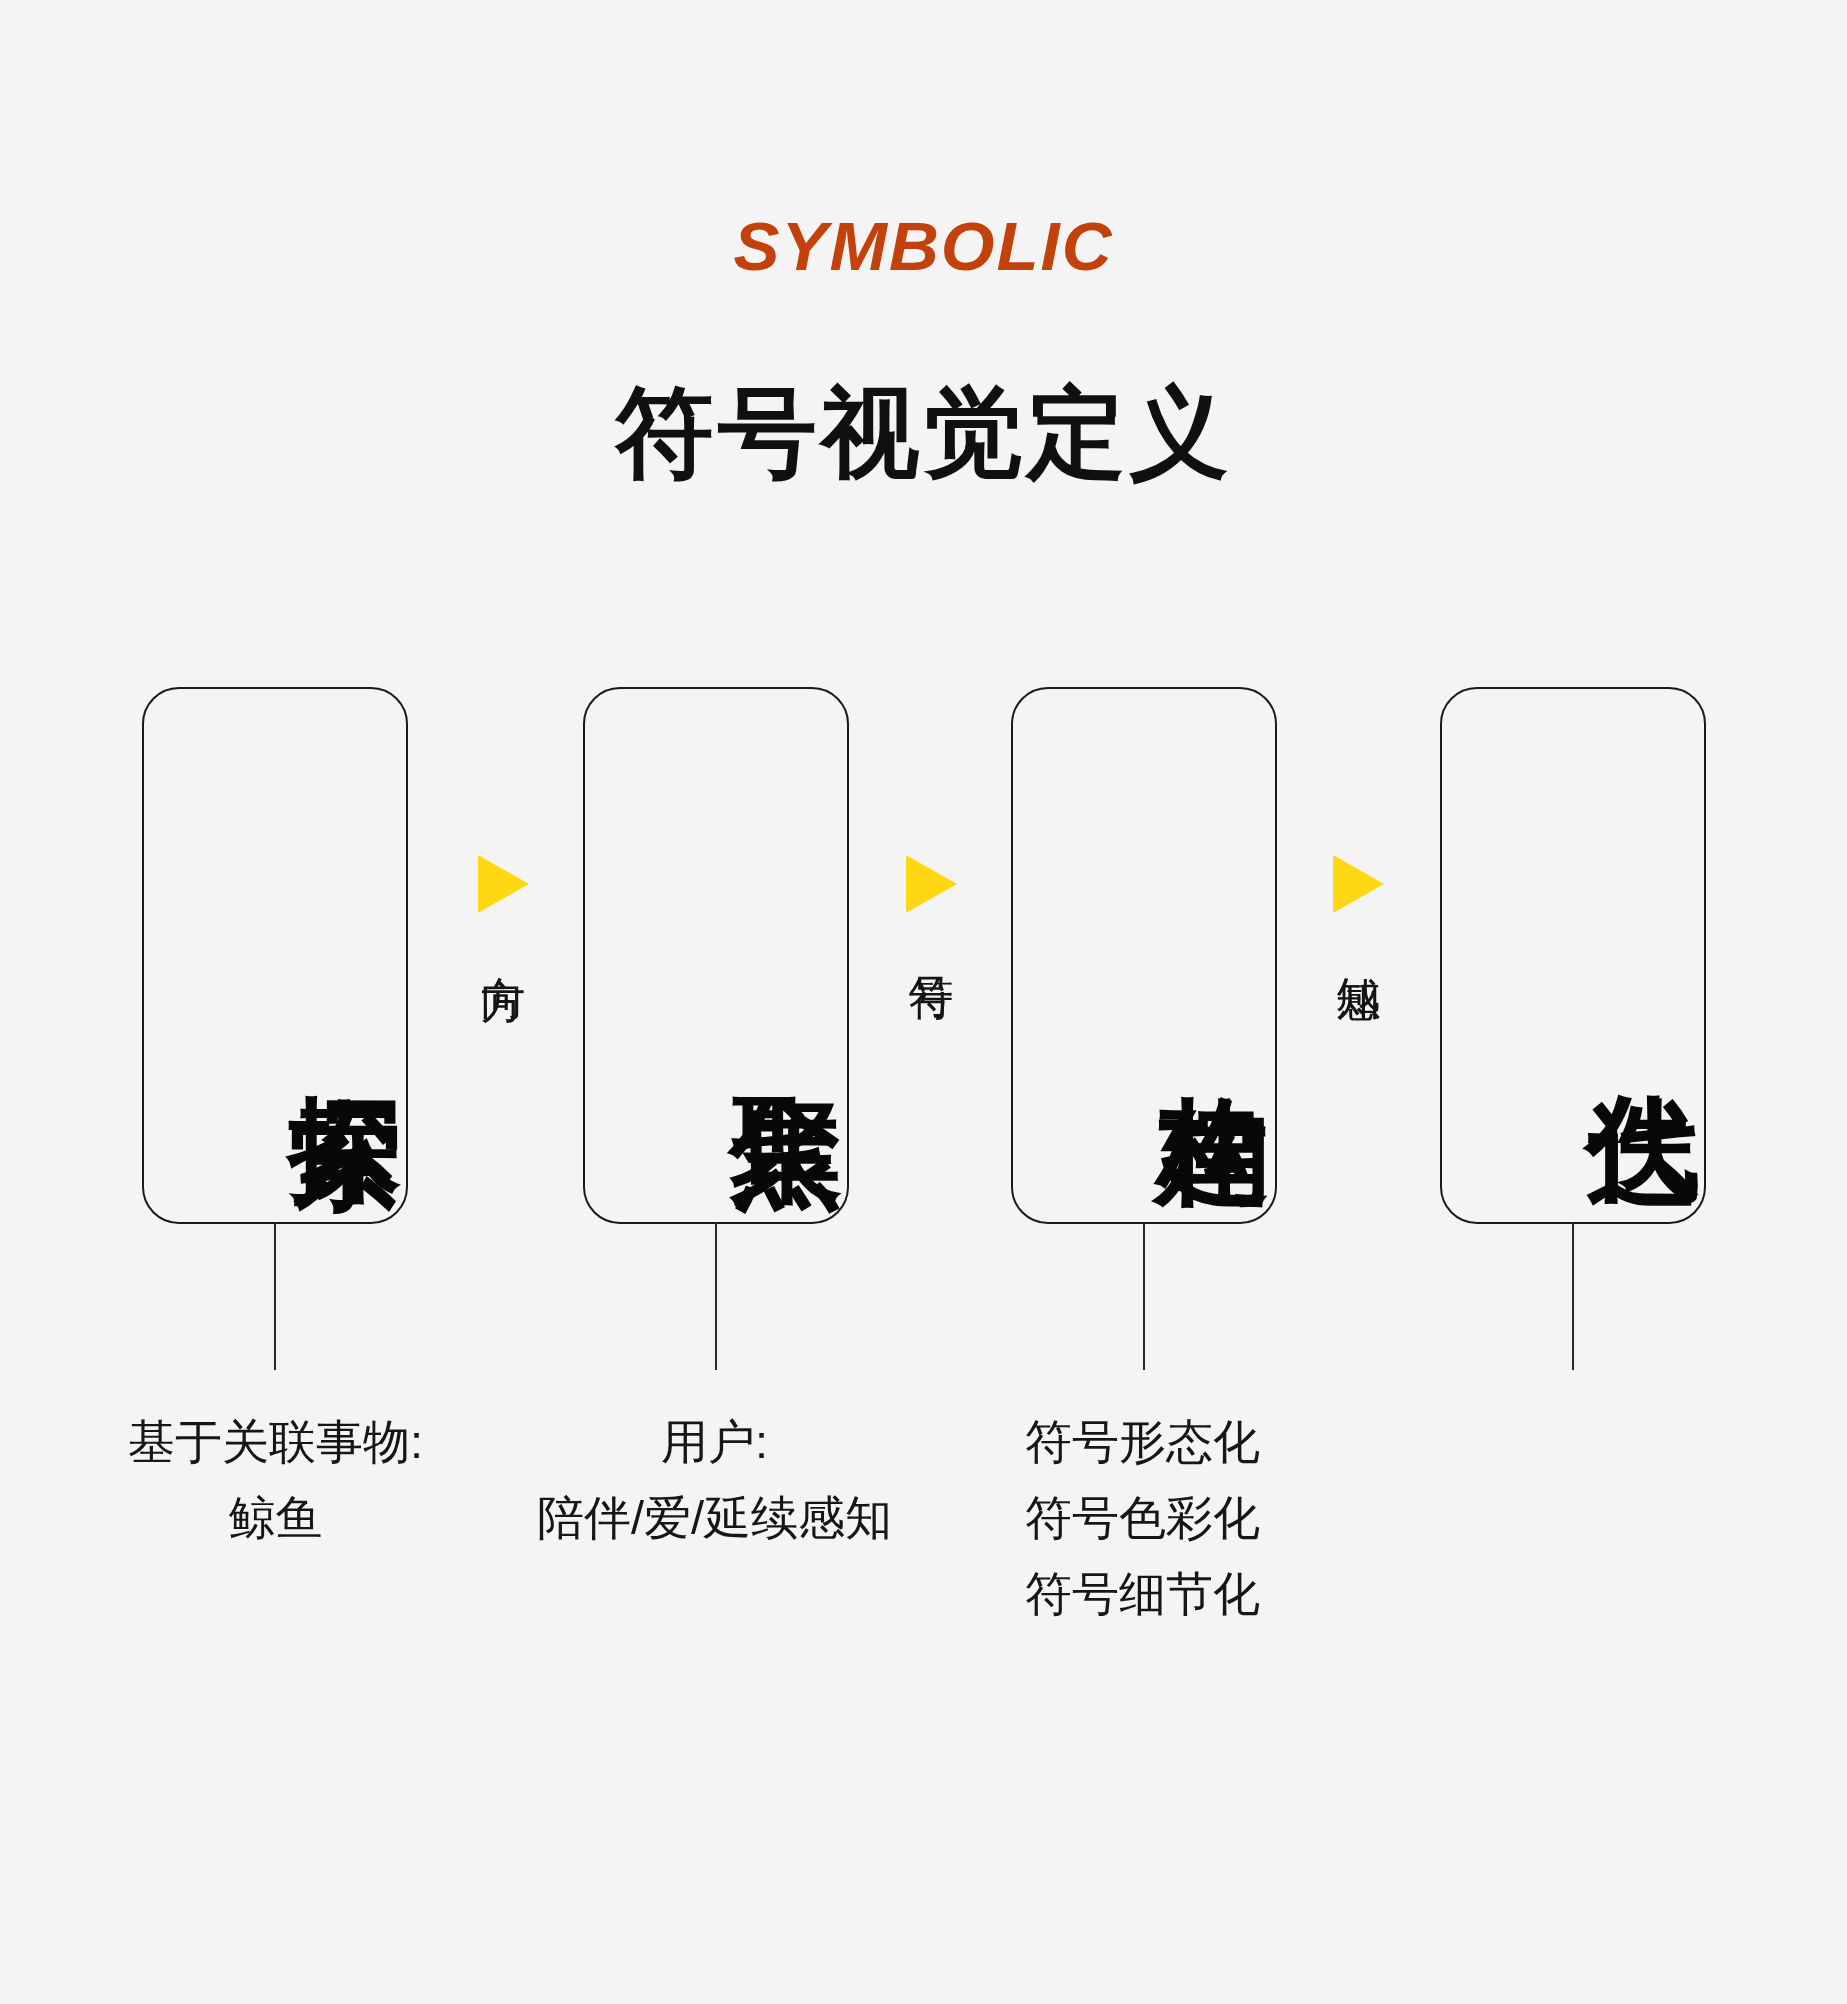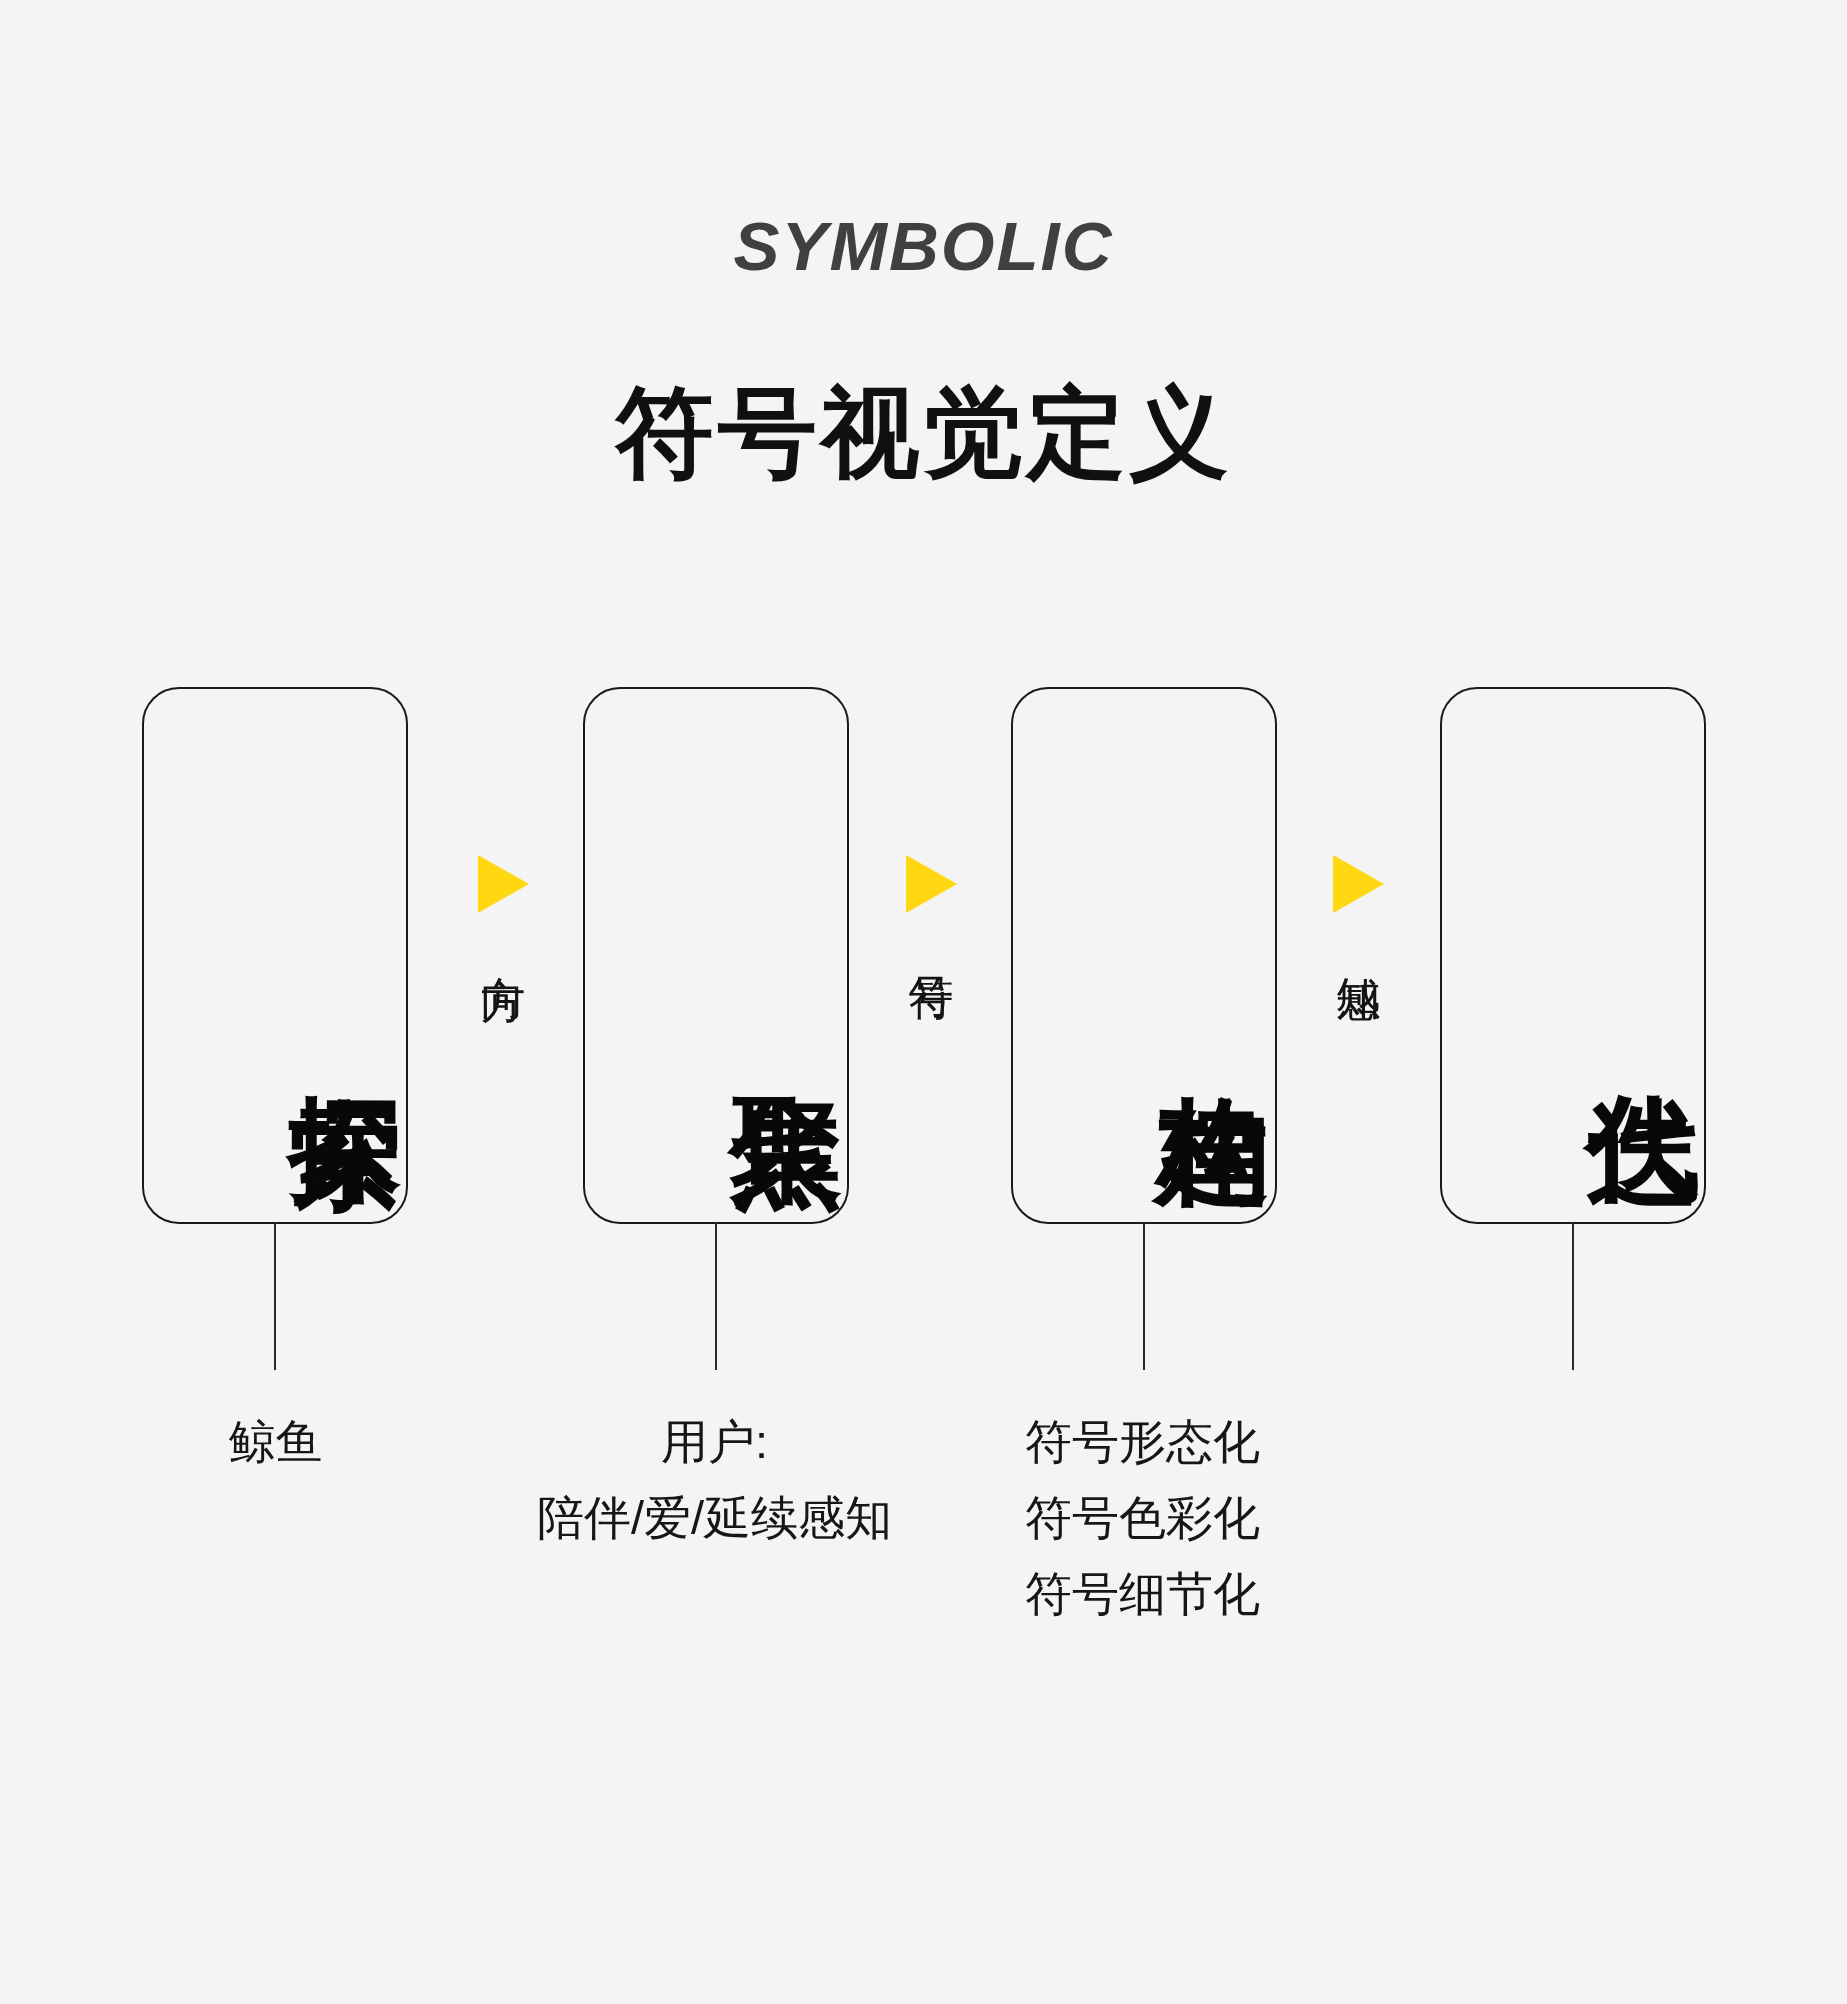--- a/index.html
+++ b/index.html
@@ -27,21 +27,21 @@
   .eyebrow {
     position: absolute;
     left: 0;
     top: 212px;
     width: 1847px;
     text-align: center;
     font-size: 69px;
     font-style: italic;
     font-weight: bold;
     letter-spacing: 2px;
-    color: #404040;
+    color: #c2410c;
     line-height: 1;
   }
   .page-title {
     position: absolute;
     left: 0;
     top: 347px;
     width: 1847px;
     text-align: center;
     font-size: 99px;
     font-weight: bold;
@@ -174,20 +174,21 @@
     <div class="arrow-tri"></div>
     <div class="connector-label">感知</div>
   </div>
 
   <div class="stage-box" style="left:1440px; top:687px;">
     <div class="stage-label">迭代</div>
   </div>
   <div class="stem" style="left:1572px; top:1222px; height:148px;"></div>
 
   <div class="desc" style="left:49px; top:1404px; width:453px;">
+    <div class="desc-line">基于关联事物:</div>
     <div class="desc-line">鲸鱼</div>
   </div>
 
   <div class="desc" style="left:483px; top:1404px; width:463px;">
     <div class="desc-line">用户:</div>
     <div class="desc-line">陪伴/爱/延续感知</div>
   </div>
 
   <div class="desc" style="left:916px; top:1404px; width:453px;">
     <div class="desc-line spaced">符号形态化</div>

